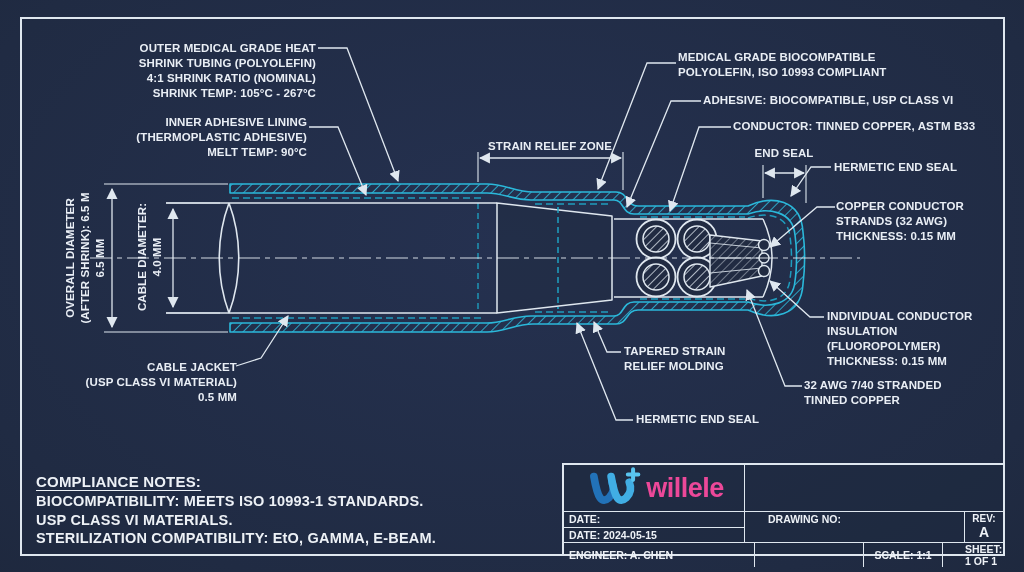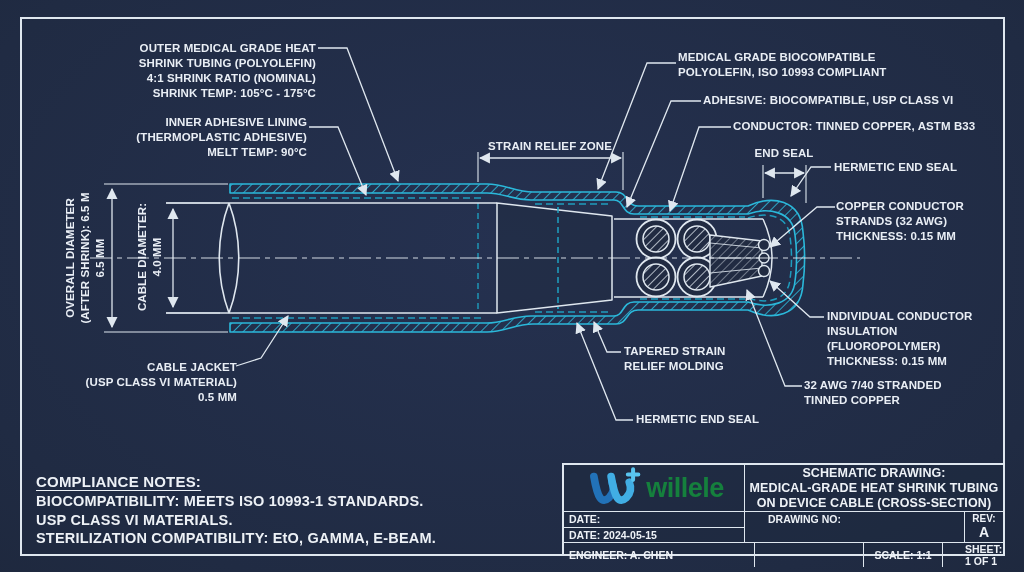--- a/index.html
+++ b/index.html
@@ -173,21 +173,21 @@
     <path d="M633,420 H616 L577,323" marker-end="url(#arr)"></path>
     <path d="M236,366 L261,358 L288,316" marker-end="url(#arr)"></path>
   </g>
 
   <path d="M90,258 H860" stroke="#e6ecf3" stroke-width="1.2" stroke-dasharray="22 5 5 5" opacity="0.9" fill="none"></path>
 </svg>
 
 <div class="lbl r" style="right:708px;top:41px;">OUTER MEDICAL GRADE HEAT
 SHRINK TUBING (POLYOLEFIN)
 4:1 SHRINK RATIO (NOMINAL)
-SHRINK TEMP: 105°C - 175°C</div>
+SHRINK TEMP: 105°C - 267°C</div>
 <div class="lbl r" style="right:717px;top:115px;">INNER ADHESIVE LINING
 (THERMOPLASTIC ADHESIVE)
 MELT TEMP: 90°C</div>
 <div class="lbl" style="left:678px;top:50px;">MEDICAL GRADE BIOCOMPATIBLE
 POLYOLEFIN, ISO 10993 COMPLIANT</div>
 <div class="lbl" style="left:703px;top:93px;">ADHESIVE: BIOCOMPATIBLE, USP CLASS VI</div>
 <div class="lbl" style="left:733px;top:119px;">CONDUCTOR: TINNED COPPER, ASTM B33</div>
 <div class="lbl c" style="left:744px;top:146px;width:80px;">END SEAL</div>
 <div class="lbl" style="left:834px;top:160px;">HERMETIC END SEAL</div>
 <div class="lbl" style="left:836px;top:199px;">COPPER CONDUCTOR
@@ -220,25 +220,22 @@
 </div>
 
 <div class="tb">
   <div class="row1">
     <div class="logo-cell">
       <svg width="58" height="44" viewBox="0 0 58 46">
         <path d="M9,11 C13,34 17,40 25,33 C30,28 30,22 28,17" fill="none" stroke="#2272b8" stroke-width="8" stroke-linecap="round"></path>
         <path d="M27,11 C31,34 35,40 43,33 C48,28 48,22 46,17" fill="none" stroke="#41aee4" stroke-width="8" stroke-linecap="round"></path>
         <path d="M50,3.5 V14.5 M44.5,9 H55.5" fill="none" stroke="#59c5f0" stroke-width="4.2" stroke-linecap="round"></path>
       </svg>
-      <span class="logo-word" style="color:#15803d;">willele</span>
-    </div>
-    <div class="title-cell">SCHEMATIC DRAWING:
-MEDICAL-GRADE HEAT SHRINK TUBING
-ON DEVICE CABLE (CROSS-SECTION)</div>
+      <span class="logo-word" style="color:#ec4899;">willele</span>
+    </div>
   </div>
   <div class="mid">
     <div class="left-col">
       <div>DATE:</div>
       <div>DATE: 2024-05-15</div>
     </div>
     <div class="dno-cell">
       <div class="dno-label">DRAWING NO:</div>
     </div>
     <div class="rev-cell">

